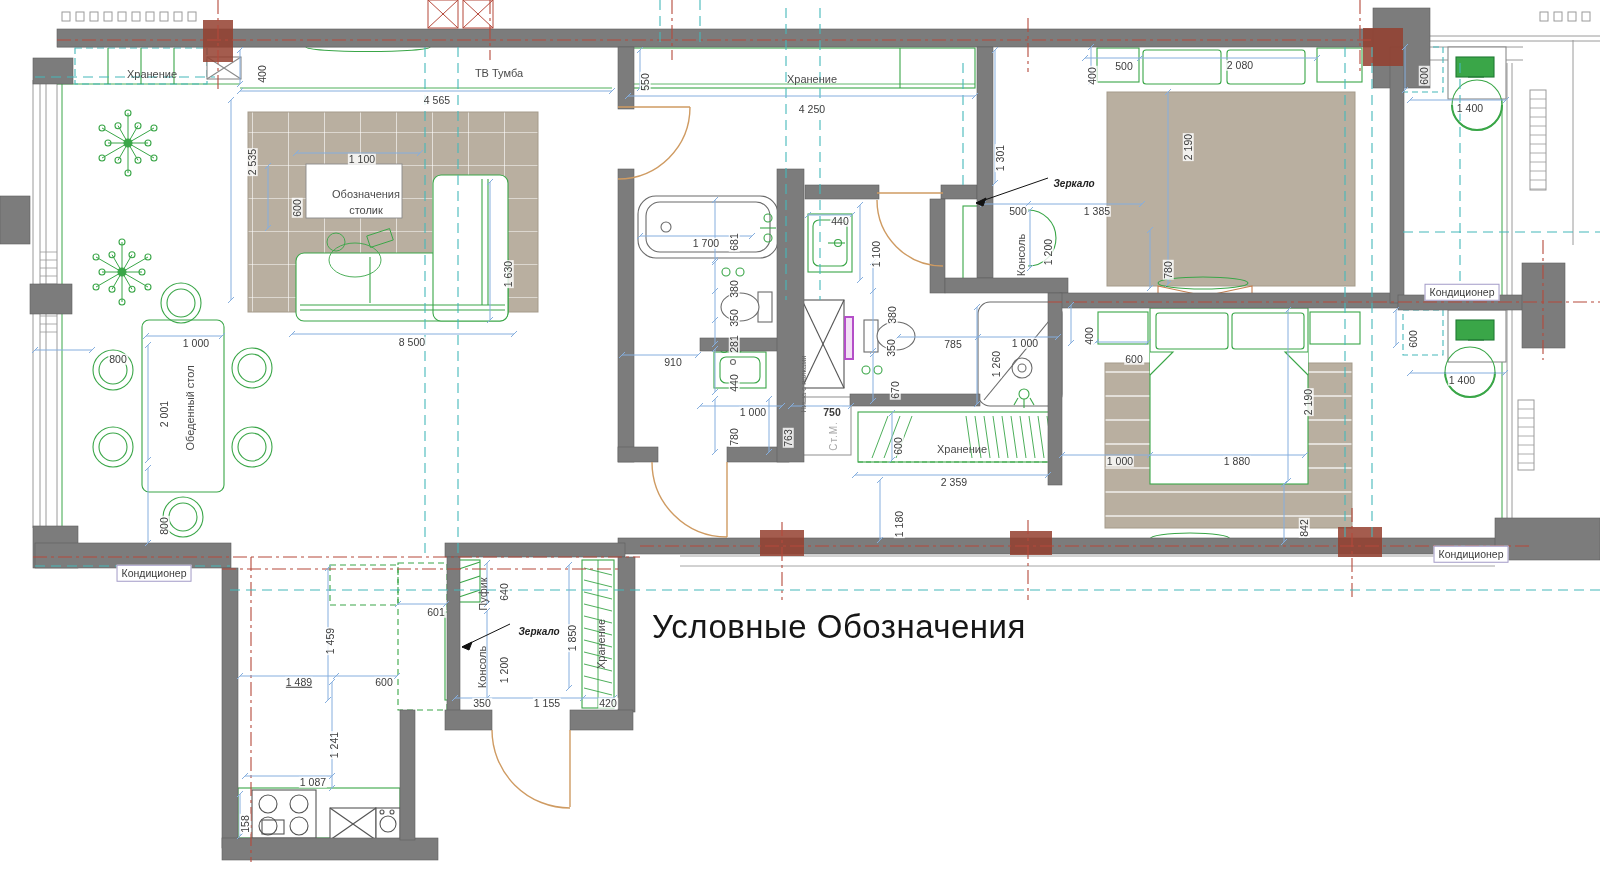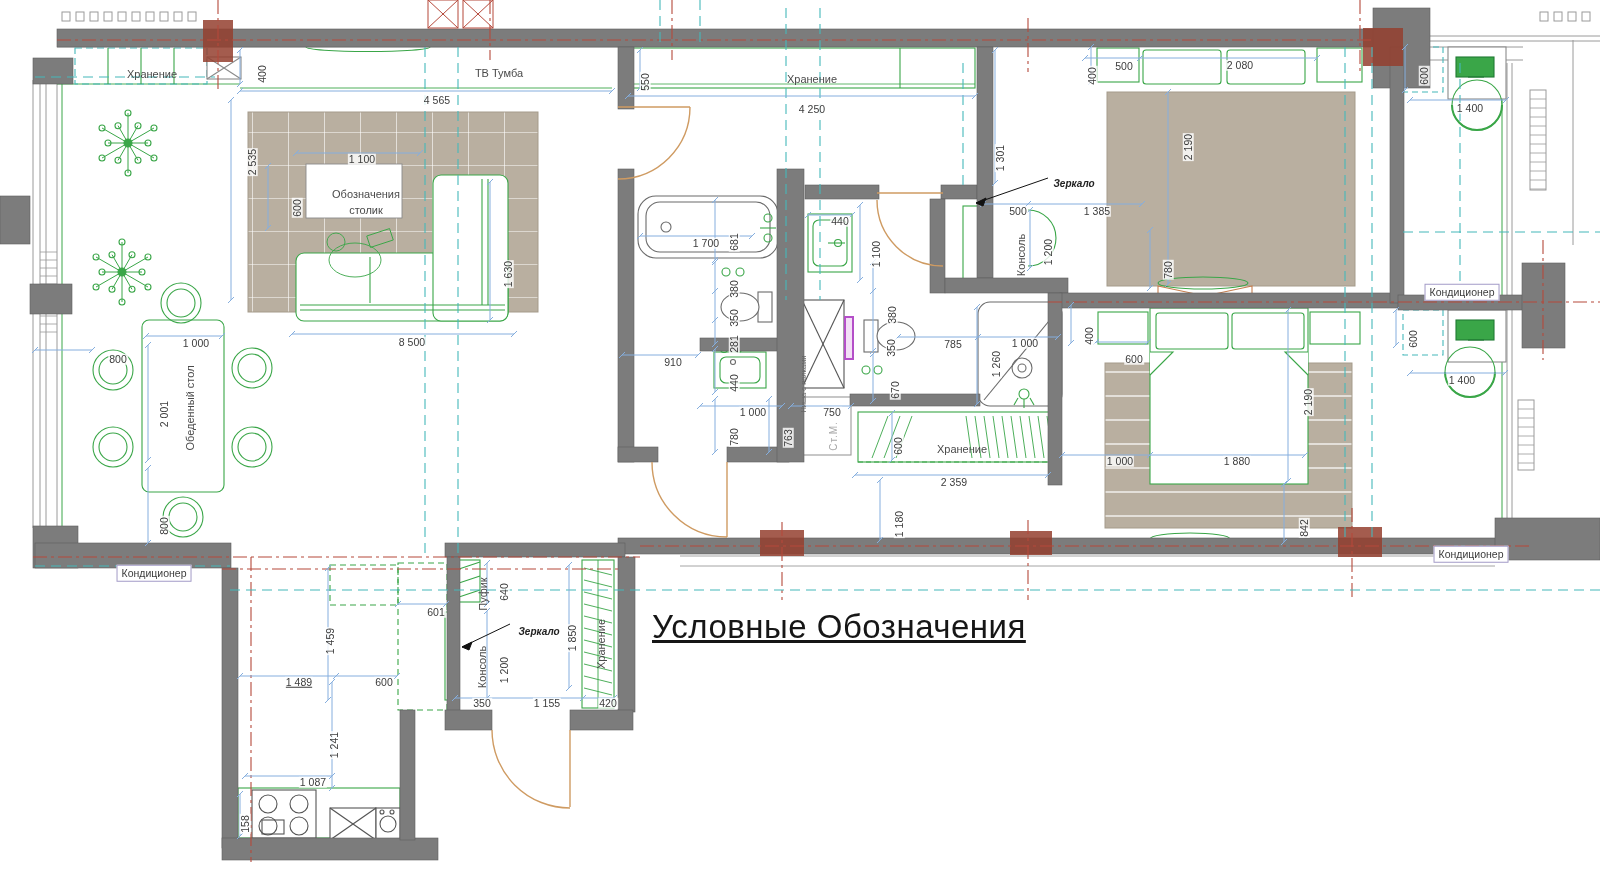--- a/index.html
+++ b/index.html
@@ -8,21 +8,21 @@
   .canvas svg{position:absolute;left:0;top:0;}
   #labels{position:absolute;left:12px;top:0;width:100%;height:100%;margin-top:12px;}
   .lbl{position:absolute;white-space:nowrap;line-height:1;font-size:10.5px;color:#3c3c3c;
        transform:translate(-50%,-50%);background:rgba(255,255,255,.82);padding:0 1px;}
   .lbl.r{transform:translate(-50%,-50%) rotate(-90deg);}
   .lbl.room{background:transparent;color:#4a4a4a;font-size:11px;padding:0;}
   .lbl.i{font-style:italic;font-weight:bold;font-size:10px;color:#222;}
   .lbl.tiny{font-size:7.5px;color:#666;background:transparent;}
   .lbl.stm{font-size:10px;color:#a8a8a8;background:transparent;letter-spacing:1px;}
   .lbl.boxed{border:1px solid #a39bc7;background:#fff;padding:2px 4px;font-size:10.5px;color:#3c3c3c;}
-  .title{position:absolute;font-size:33px;color:#161616;letter-spacing:.5px;background:transparent;border:none;text-decoration:underline;}
+  .title{position:absolute;font-size:33px;color:#161616;letter-spacing:.5px;background:transparent;border:none;}
 </style>
 </head>
 <body>
 
 <div class="canvas">
 <svg id="plan" width="1600" height="884" viewBox="0 0 1600 884">
   <defs>
     <pattern id="rgrid" width="36" height="33" patternUnits="userSpaceOnUse">
       <rect width="36" height="33" fill="#b9afa0"></rect>
       <path d="M36 0H0V33" fill="none" stroke="#ffffff" stroke-width="1.2"></path>
@@ -750,21 +750,21 @@
       <span class="lbl dim" style="left: 694px; top: 231px;">1 700</span>
       <span class="lbl dim r" style="left: 722px; top: 230px;">681</span>
       <span class="lbl dim r" style="left: 722px; top: 277px;">380</span>
       <span class="lbl dim r" style="left: 722px; top: 306px;">350</span>
       <span class="lbl dim r" style="left: 722px; top: 332px;">281</span>
       <span class="lbl dim" style="left: 661px; top: 350px;">910</span>
       <span class="lbl dim r" style="left: 722px; top: 371px;">440</span>
       <span class="lbl dim" style="left: 741px; top: 400px;">1 000</span>
       <span class="lbl dim r" style="left: 722px; top: 425px;">780</span>
       <span class="lbl dim r" style="left: 776px; top: 426px;">763</span>
-      <span class="lbl dim" style="left: 820px; top: 400px;">750</span>
+      <span class="lbl dim" style="left: 820px; top: 400px; font-weight: bold;">750</span>
       <span class="lbl tiny r" style="left: 792px; top: 372px;">Ниша с полками</span>
       <span class="lbl stm r" style="left: 822px; top: 424px;">Ст.М.</span>
       <span class="lbl dim" style="left: 828px; top: 209px;">440</span>
       <span class="lbl dim r" style="left: 864px; top: 242px;">1 100</span>
       <span class="lbl dim r" style="left: 880px; top: 303px;">380</span>
       <span class="lbl dim r" style="left: 879px; top: 336px;">350</span>
       <span class="lbl dim r" style="left: 883px; top: 378px;">670</span>
       <span class="lbl dim" style="left: 941px; top: 332px;">785</span>
       <span class="lbl dim" style="left: 1013px; top: 331px;">1 000</span>
       <span class="lbl dim r" style="left: 984px; top: 352px;">1 260</span>

